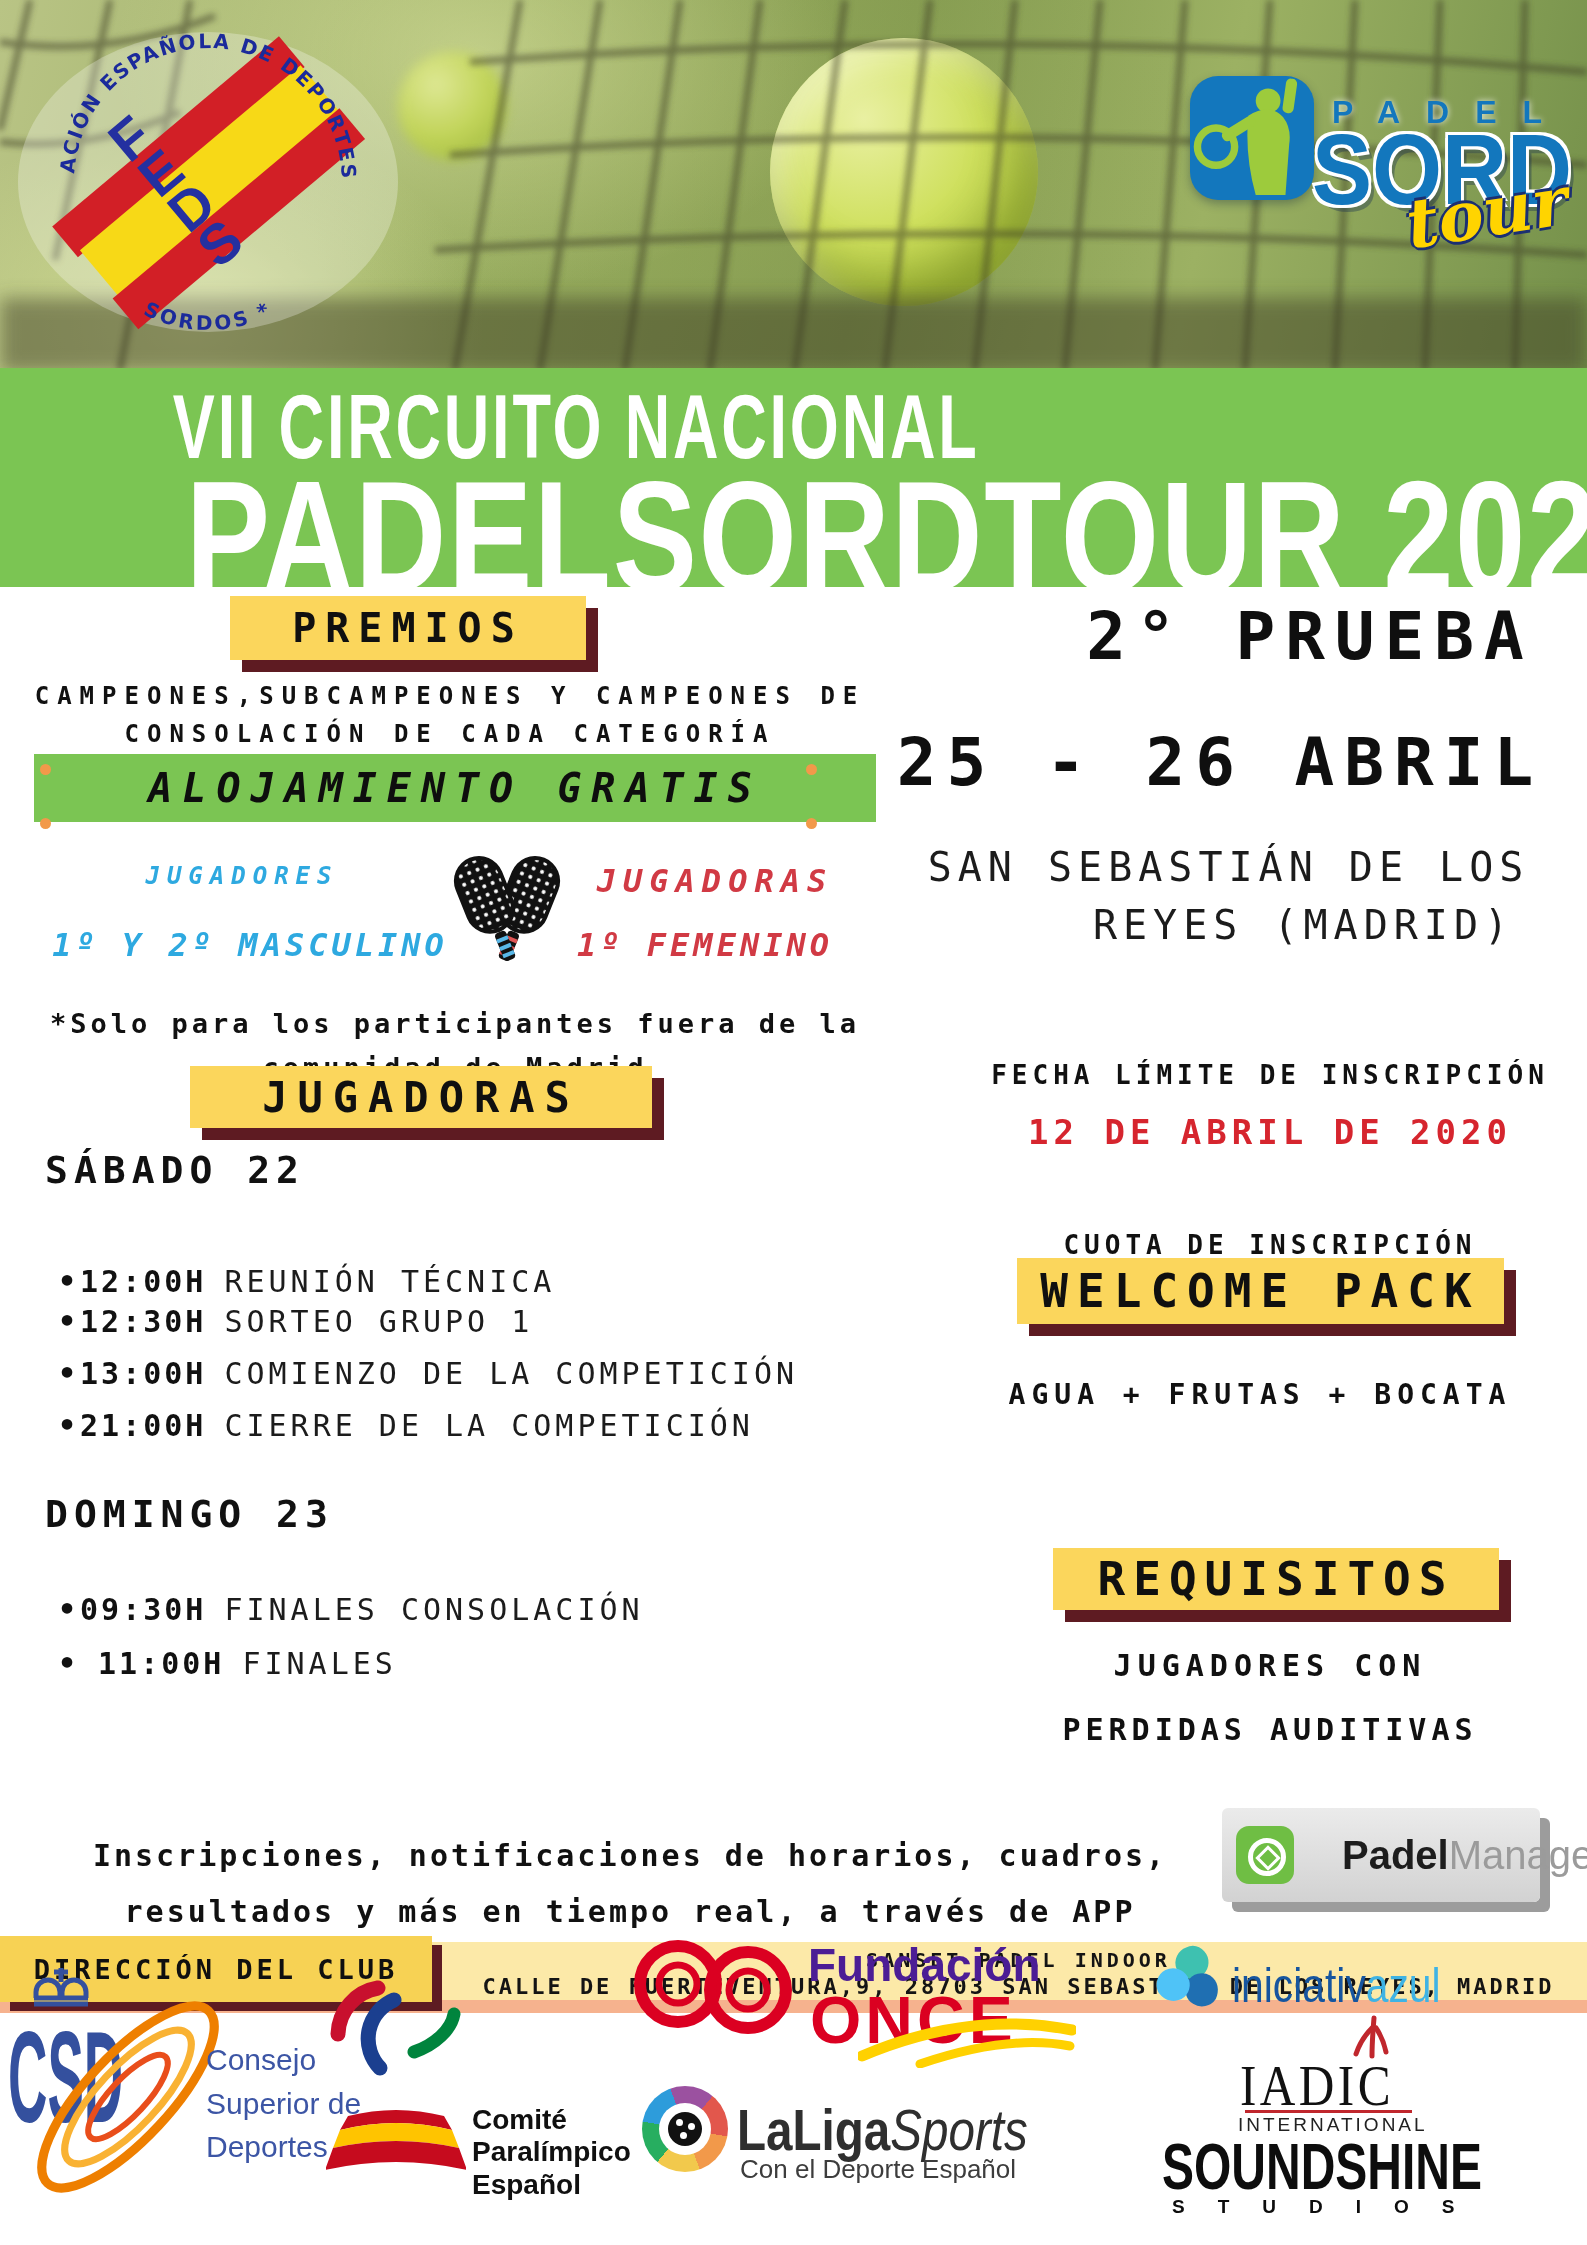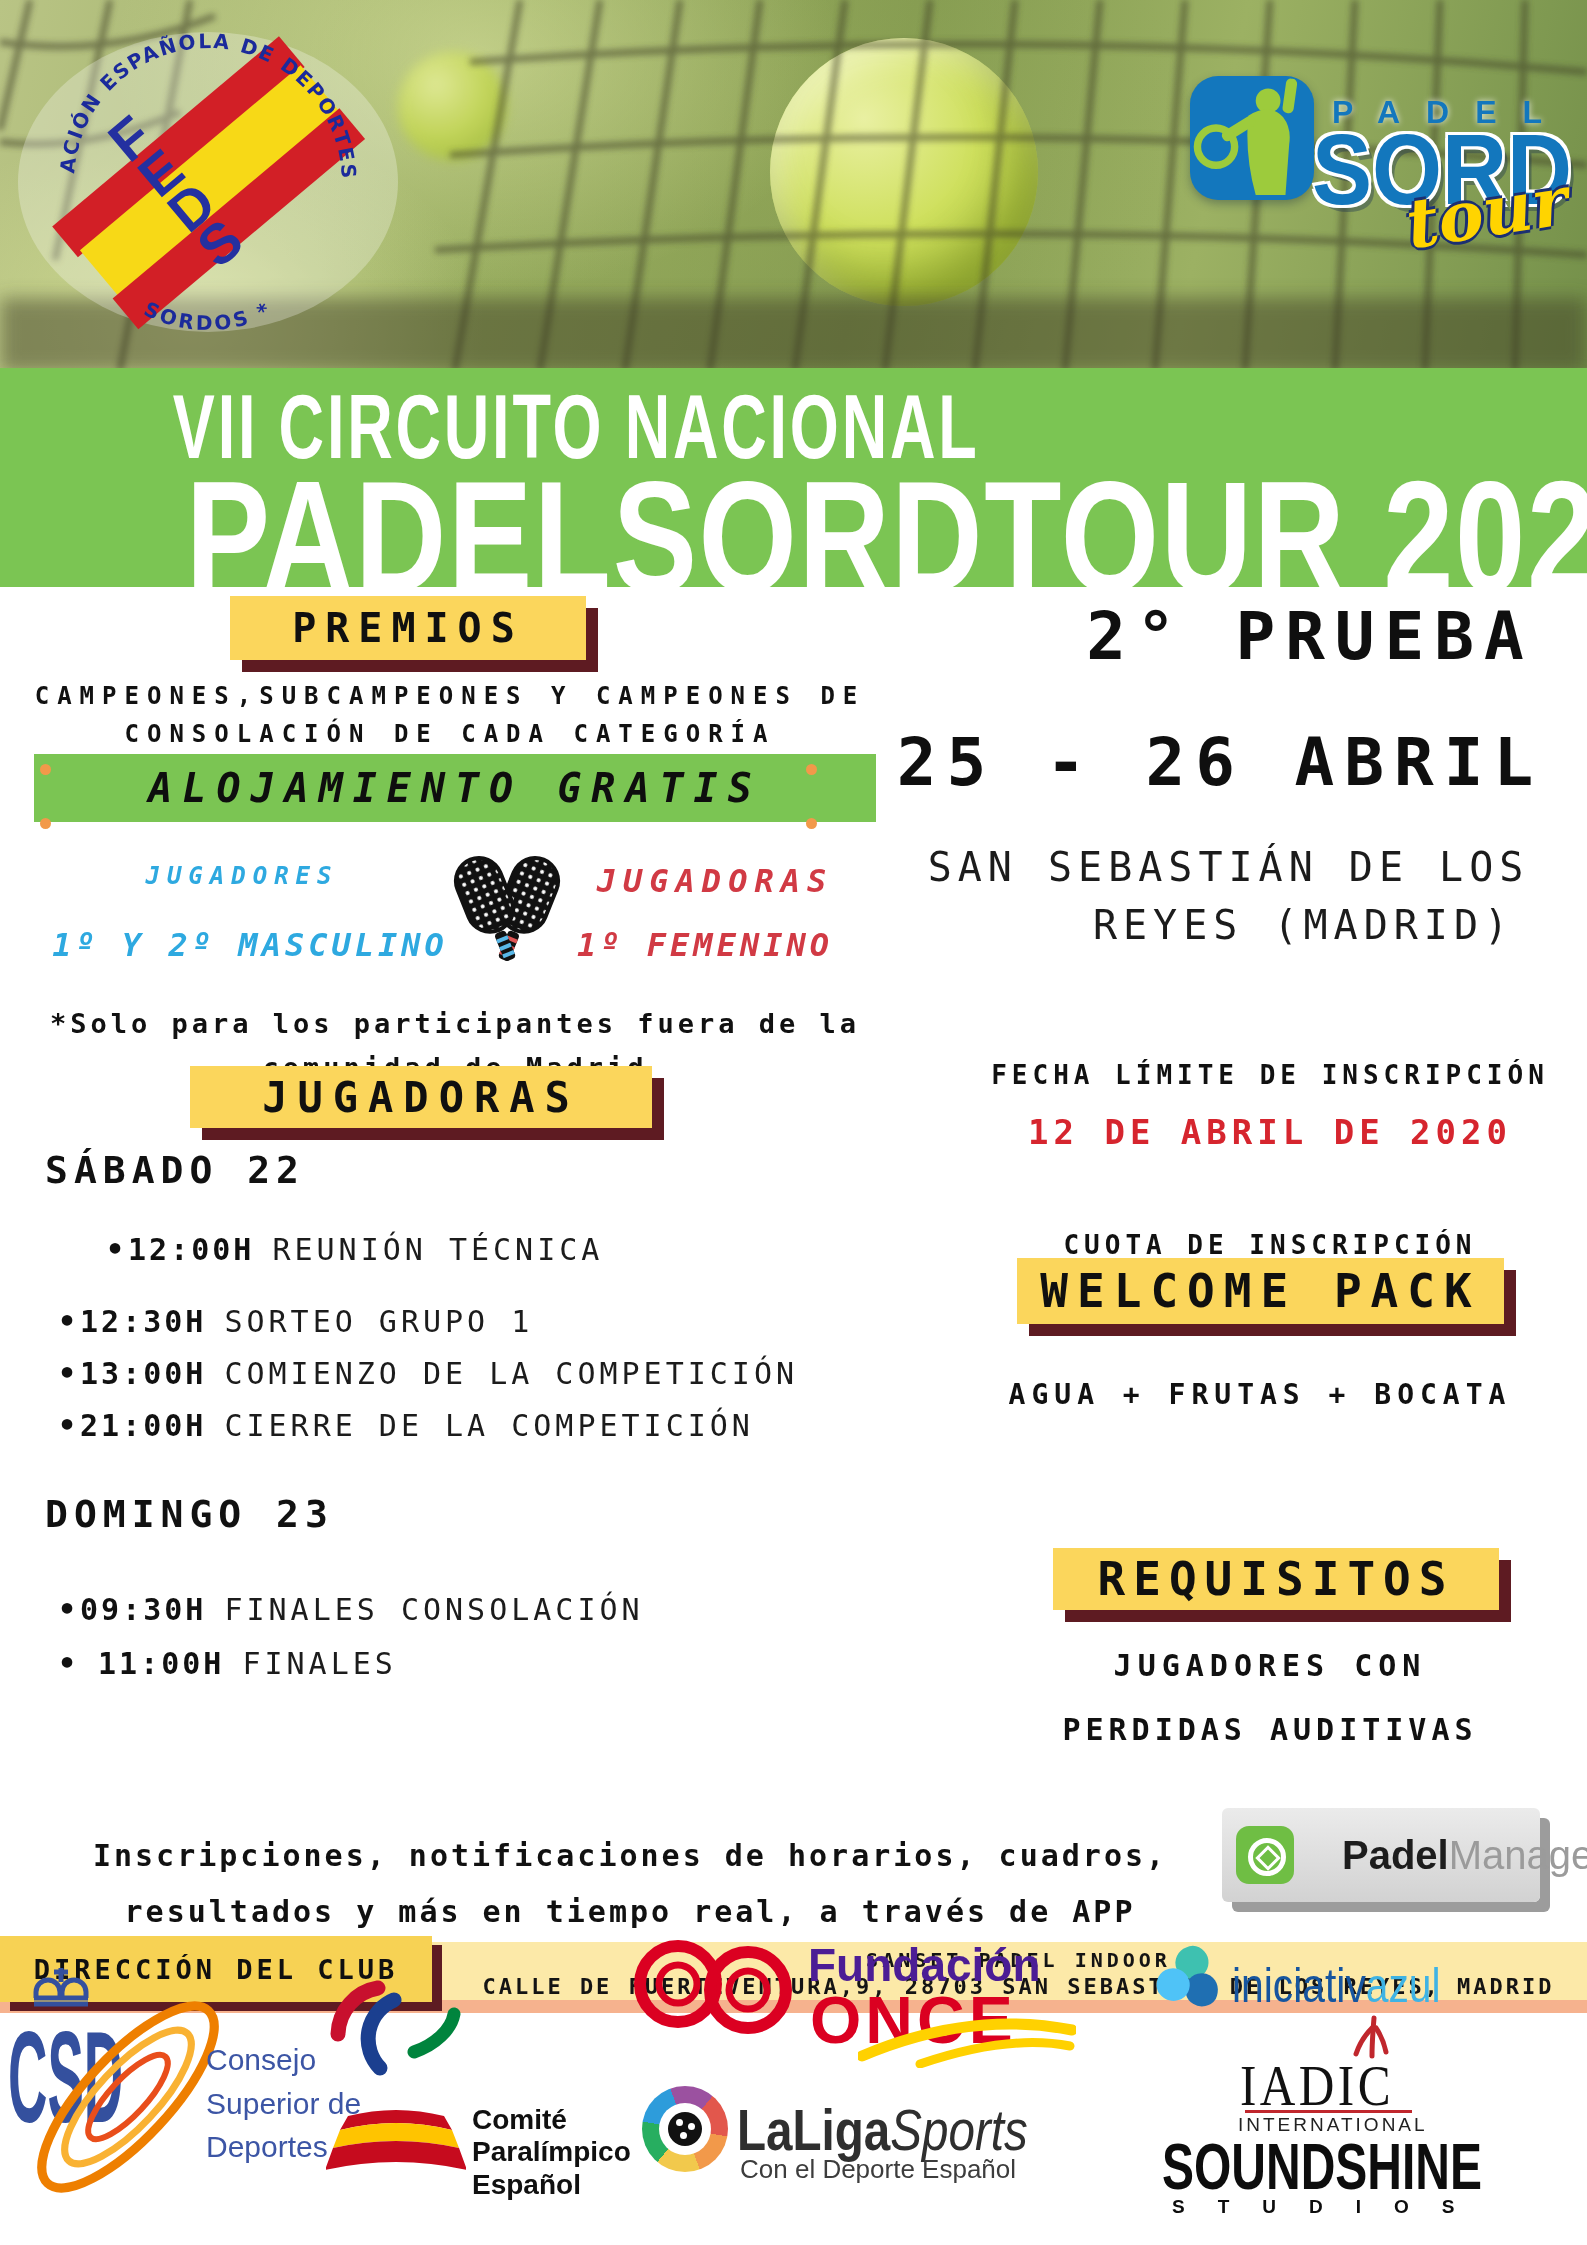--- a/index.html
+++ b/index.html
@@ -216,21 +216,21 @@
   <div class="abs ctr mono b" style="left:555px;top:862px;width:320px;font-size:32px;font-style:italic;letter-spacing:7px;color:#D13A44;">JUGADORAS</div>
   <div class="abs ctr mono b" style="left:555px;top:926px;width:300px;font-size:32px;font-style:italic;letter-spacing:4px;color:#D13A44;">1º FEMENINO</div>
 
   <div class="abs ctr mono b" style="left:10px;top:1008px;width:890px;font-size:27px;letter-spacing:4px;color:#111;">*Solo para los participantes fuera de la</div>
   <div class="abs ctr mono b" style="left:10px;top:1052px;width:890px;font-size:27px;letter-spacing:4px;color:#111;">comunidad de Madrid</div>
 
   <div class="abs badge3d" style="left:190px;top:1066px;width:462px;height:62px;font-size:42px;letter-spacing:10px;">JUGADORAS</div>
 
   <div class="abs mono b" style="left:45px;top:1148px;font-size:38px;letter-spacing:6px;color:#111;">SÁBADO 22</div>
 
-  <div class="abs sched" style="top:1232px;margin-left:48px;">
+  <div class="abs sched" style="top:1264px;">
     <span class="bl">•</span><span class="tm">12:00H</span><span class="lb">REUNIÓN TÉCNICA</span>
   </div>
   <div class="abs sched" style="top:1304px;">
     <span class="bl">•</span><span class="tm">12:30H</span><span class="lb">SORTEO GRUPO 1</span>
   </div>
   <div class="abs sched" style="top:1356px;">
     <span class="bl">•</span><span class="tm">13:00H</span><span class="lb">COMIENZO DE LA COMPETICIÓN</span>
   </div>
   <div class="abs sched" style="top:1408px;">
     <span class="bl">•</span><span class="tm">21:00H</span><span class="lb">CIERRE DE LA COMPETICIÓN</span>

